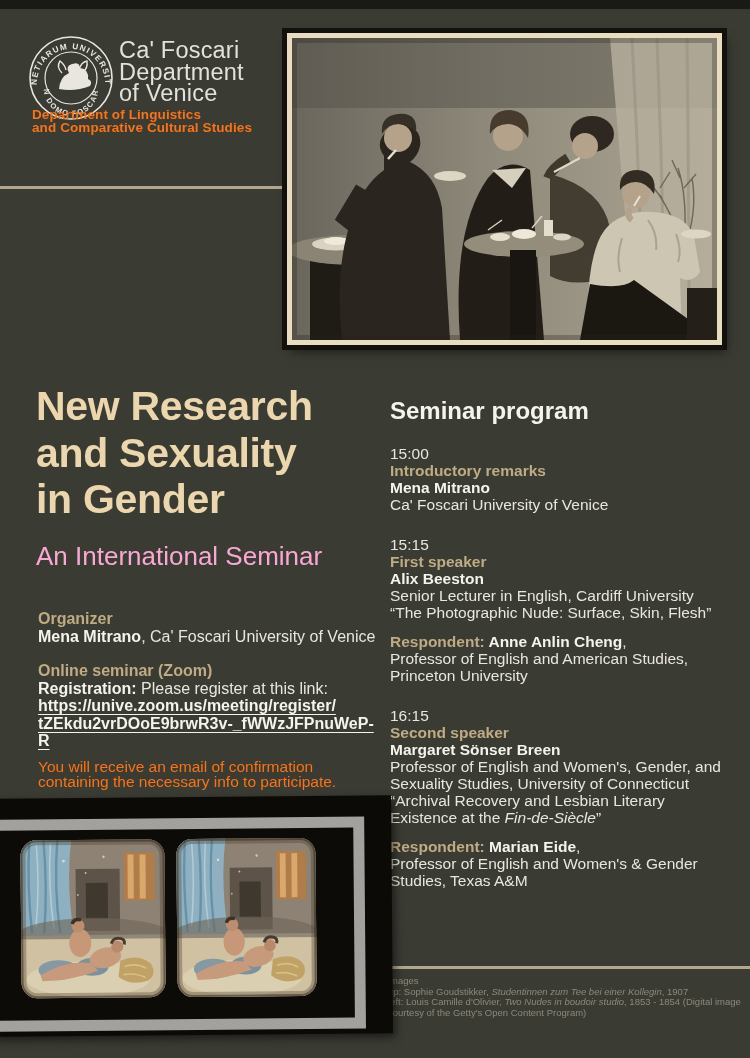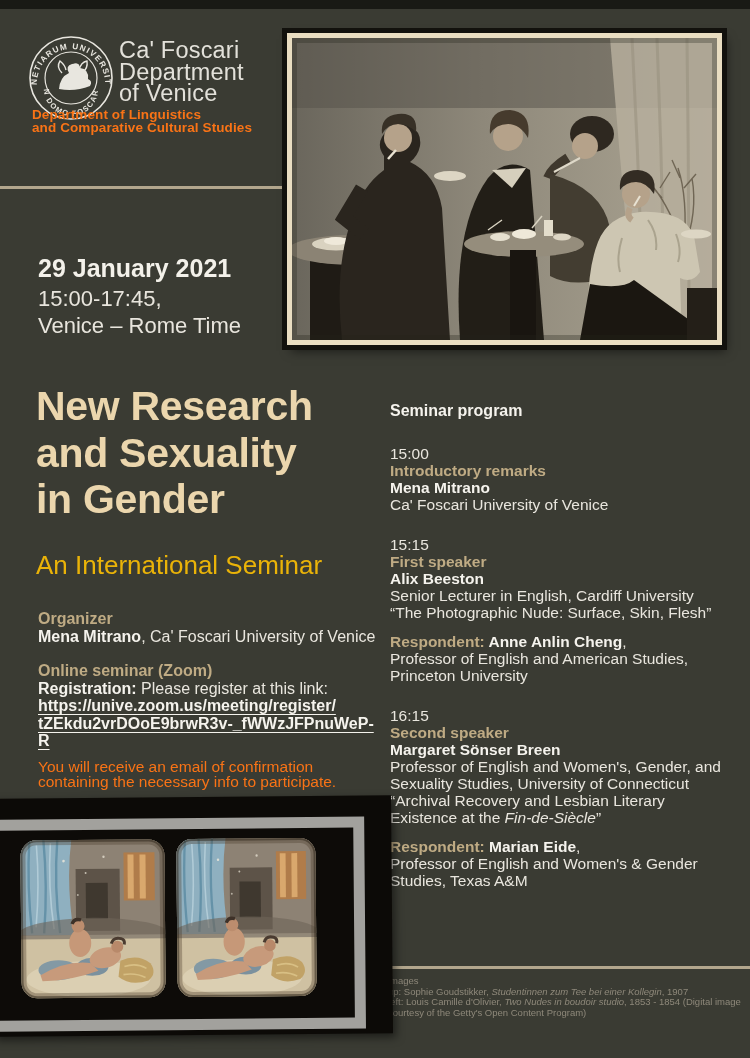--- a/index.html
+++ b/index.html
@@ -26,35 +26,35 @@
   .photo-top svg,.pane svg{display:block;width:100%;height:100%}
 
   
   .date-block{position:absolute;left:38px;top:254px;color:#f3f1ea}
   .date{font-size:25px;font-weight:700;margin-bottom:2px}
   .time{font-size:22px;line-height:27px;color:#e8e5dd}
 
   
   .title-block{position:absolute;left:36px;top:383px}
   .title-line{font-size:41px;font-weight:700;line-height:46.5px;letter-spacing:-.3px;color:#ebd6ad}
-  .subtitle{font-size:26px;color:#eab308;margin-top:27px}
+  .subtitle{font-size:26px;color:#f9a8d4;margin-top:18px}
 
   
   .left-col{position:absolute;left:38px;top:610px;width:340px;font-size:16px;
             line-height:17.5px;color:#e9e6de}
   .gold{color:#bfab84;font-weight:700}
   .sec{margin-top:17px}
   .wt{color:#f5f3ed;font-weight:700}
   .link-line{font-weight:700;color:#f5f3ed;text-decoration:underline;text-underline-offset:3px;cursor:pointer}
   .note{margin-top:9px;font-size:15.5px;line-height:15.5px;color:#f97316}
 
   
   .right-col{position:absolute;left:390px;top:398px;width:360px;font-size:15.5px;
              line-height:17px;color:#e9e6de}
-  .prog-heading{font-size:16px;line-height:26px;font-weight:700;color:#f5f3ed;margin:0 4px 21px 0}
+  .prog-heading{font-size:24px;line-height:26px;font-weight:700;color:#f5f3ed;margin:0 4px 21px 0}
   .prog-item{margin-bottom:23px}
   .resp{margin-top:12px}
   .it{font-style:italic}
 
   
   .credits{position:absolute;left:388px;top:976px;width:356px;font-size:9.5px;
            line-height:10.5px;color:#8e887a}
 
   
   .stereo{position:absolute;left:-8px;top:797px;width:400px;height:238px;margin:0;
@@ -157,25 +157,20 @@
       <path d="M328,152 Q326,132 346,132 Q366,134 362,156 Q354,144 344,144 Q334,144 328,152 Z" fill="#332c23"></path>
       <path d="M338,170 q-4,8 2,12" stroke="#b5a28a" stroke-width="6" fill="none"></path>
       <line x1="342" y1="168" x2="348" y2="158" stroke="#e8e2d2" stroke-width="2"></line>
       <ellipse cx="404" cy="196" rx="15" ry="4.5" fill="#ddd6c4"></ellipse>
       <path d="M288,302 L298,246 Q330,252 342,242 L425,302 Z" fill="#1b1711"></path>
       <rect x="395" y="250" width="30" height="52" fill="#241f18"></rect>
       <rect x="0" y="0" width="425" height="302" fill="none" stroke="#26231c" stroke-width="10" opacity=".3"></rect>
     </svg>
   </figure>
 
-  <section class="date-block">
-    <div class="date">29 January 2021</div>
-    <div class="time">15:00-17:45,</div>
-    <div class="time">Venice – Rome Time</div>
-  </section>
 
   <section class="title-block">
     <h1 style="margin:0;font-size:inherit;font-weight:inherit">
       <div class="title-line">New Research</div>
       <div class="title-line">and Sexuality</div>
       <div class="title-line">in Gender</div>
     </h1>
     <div class="subtitle">An International Seminar</div>
   </section>
 

